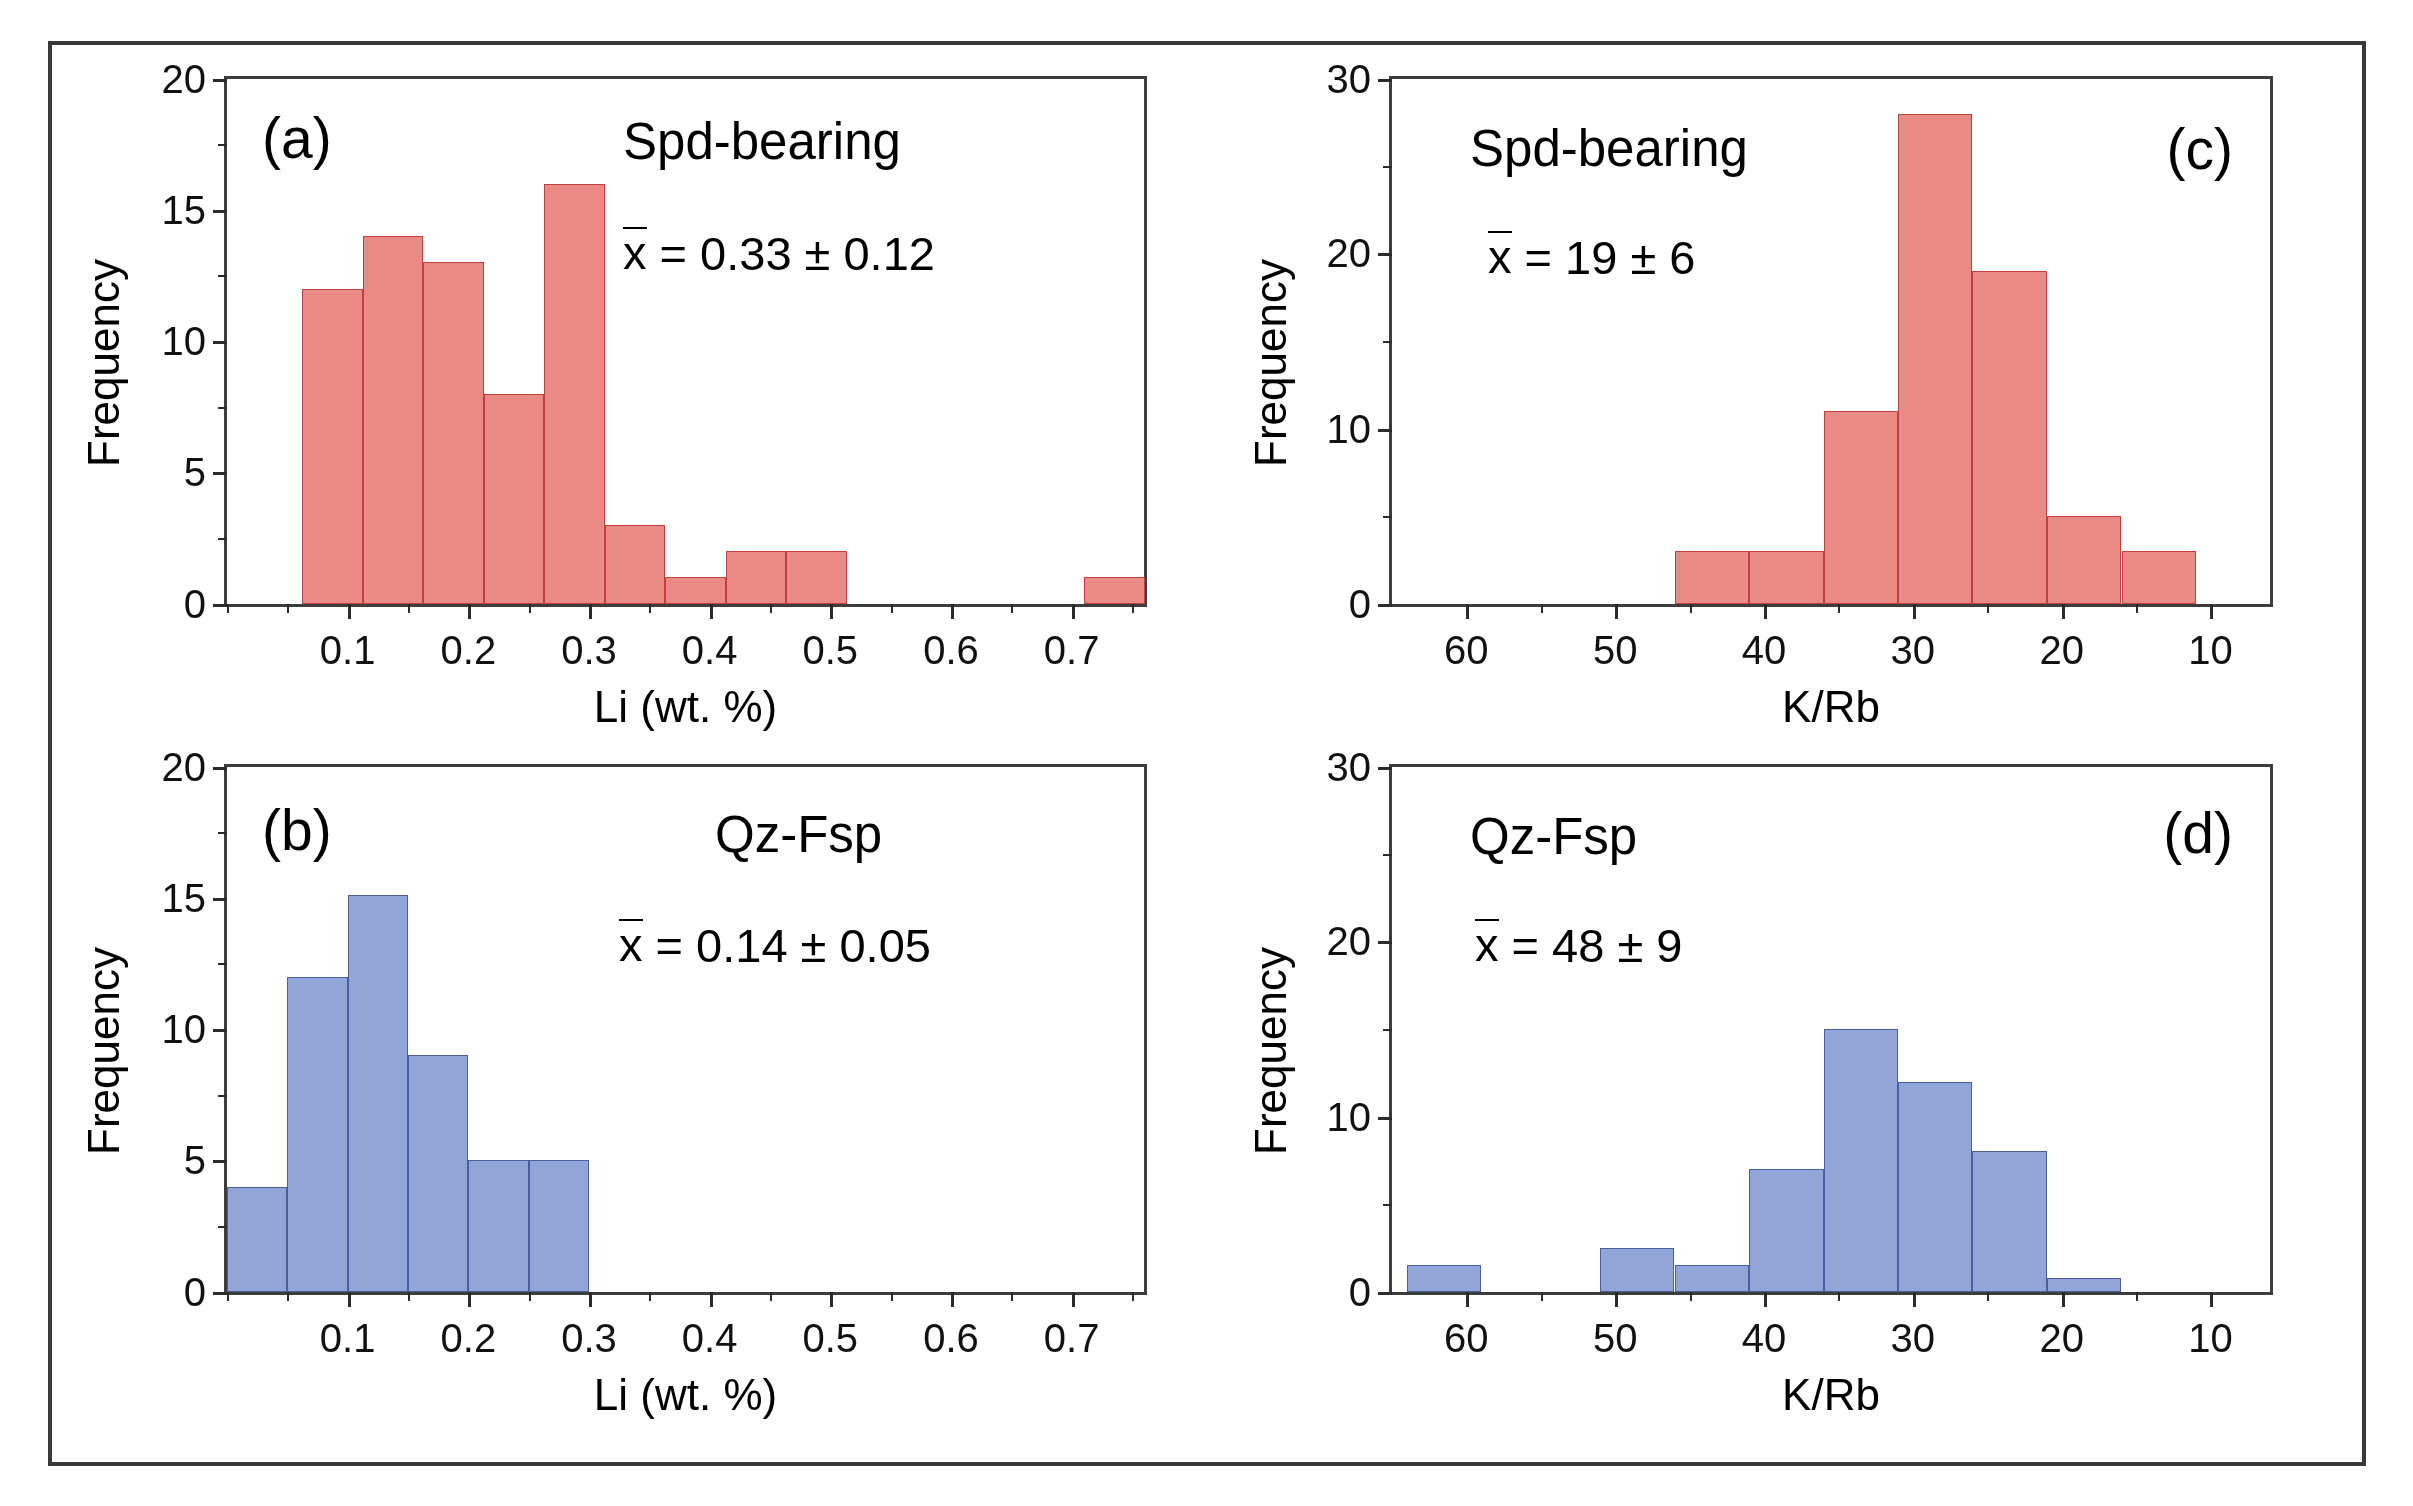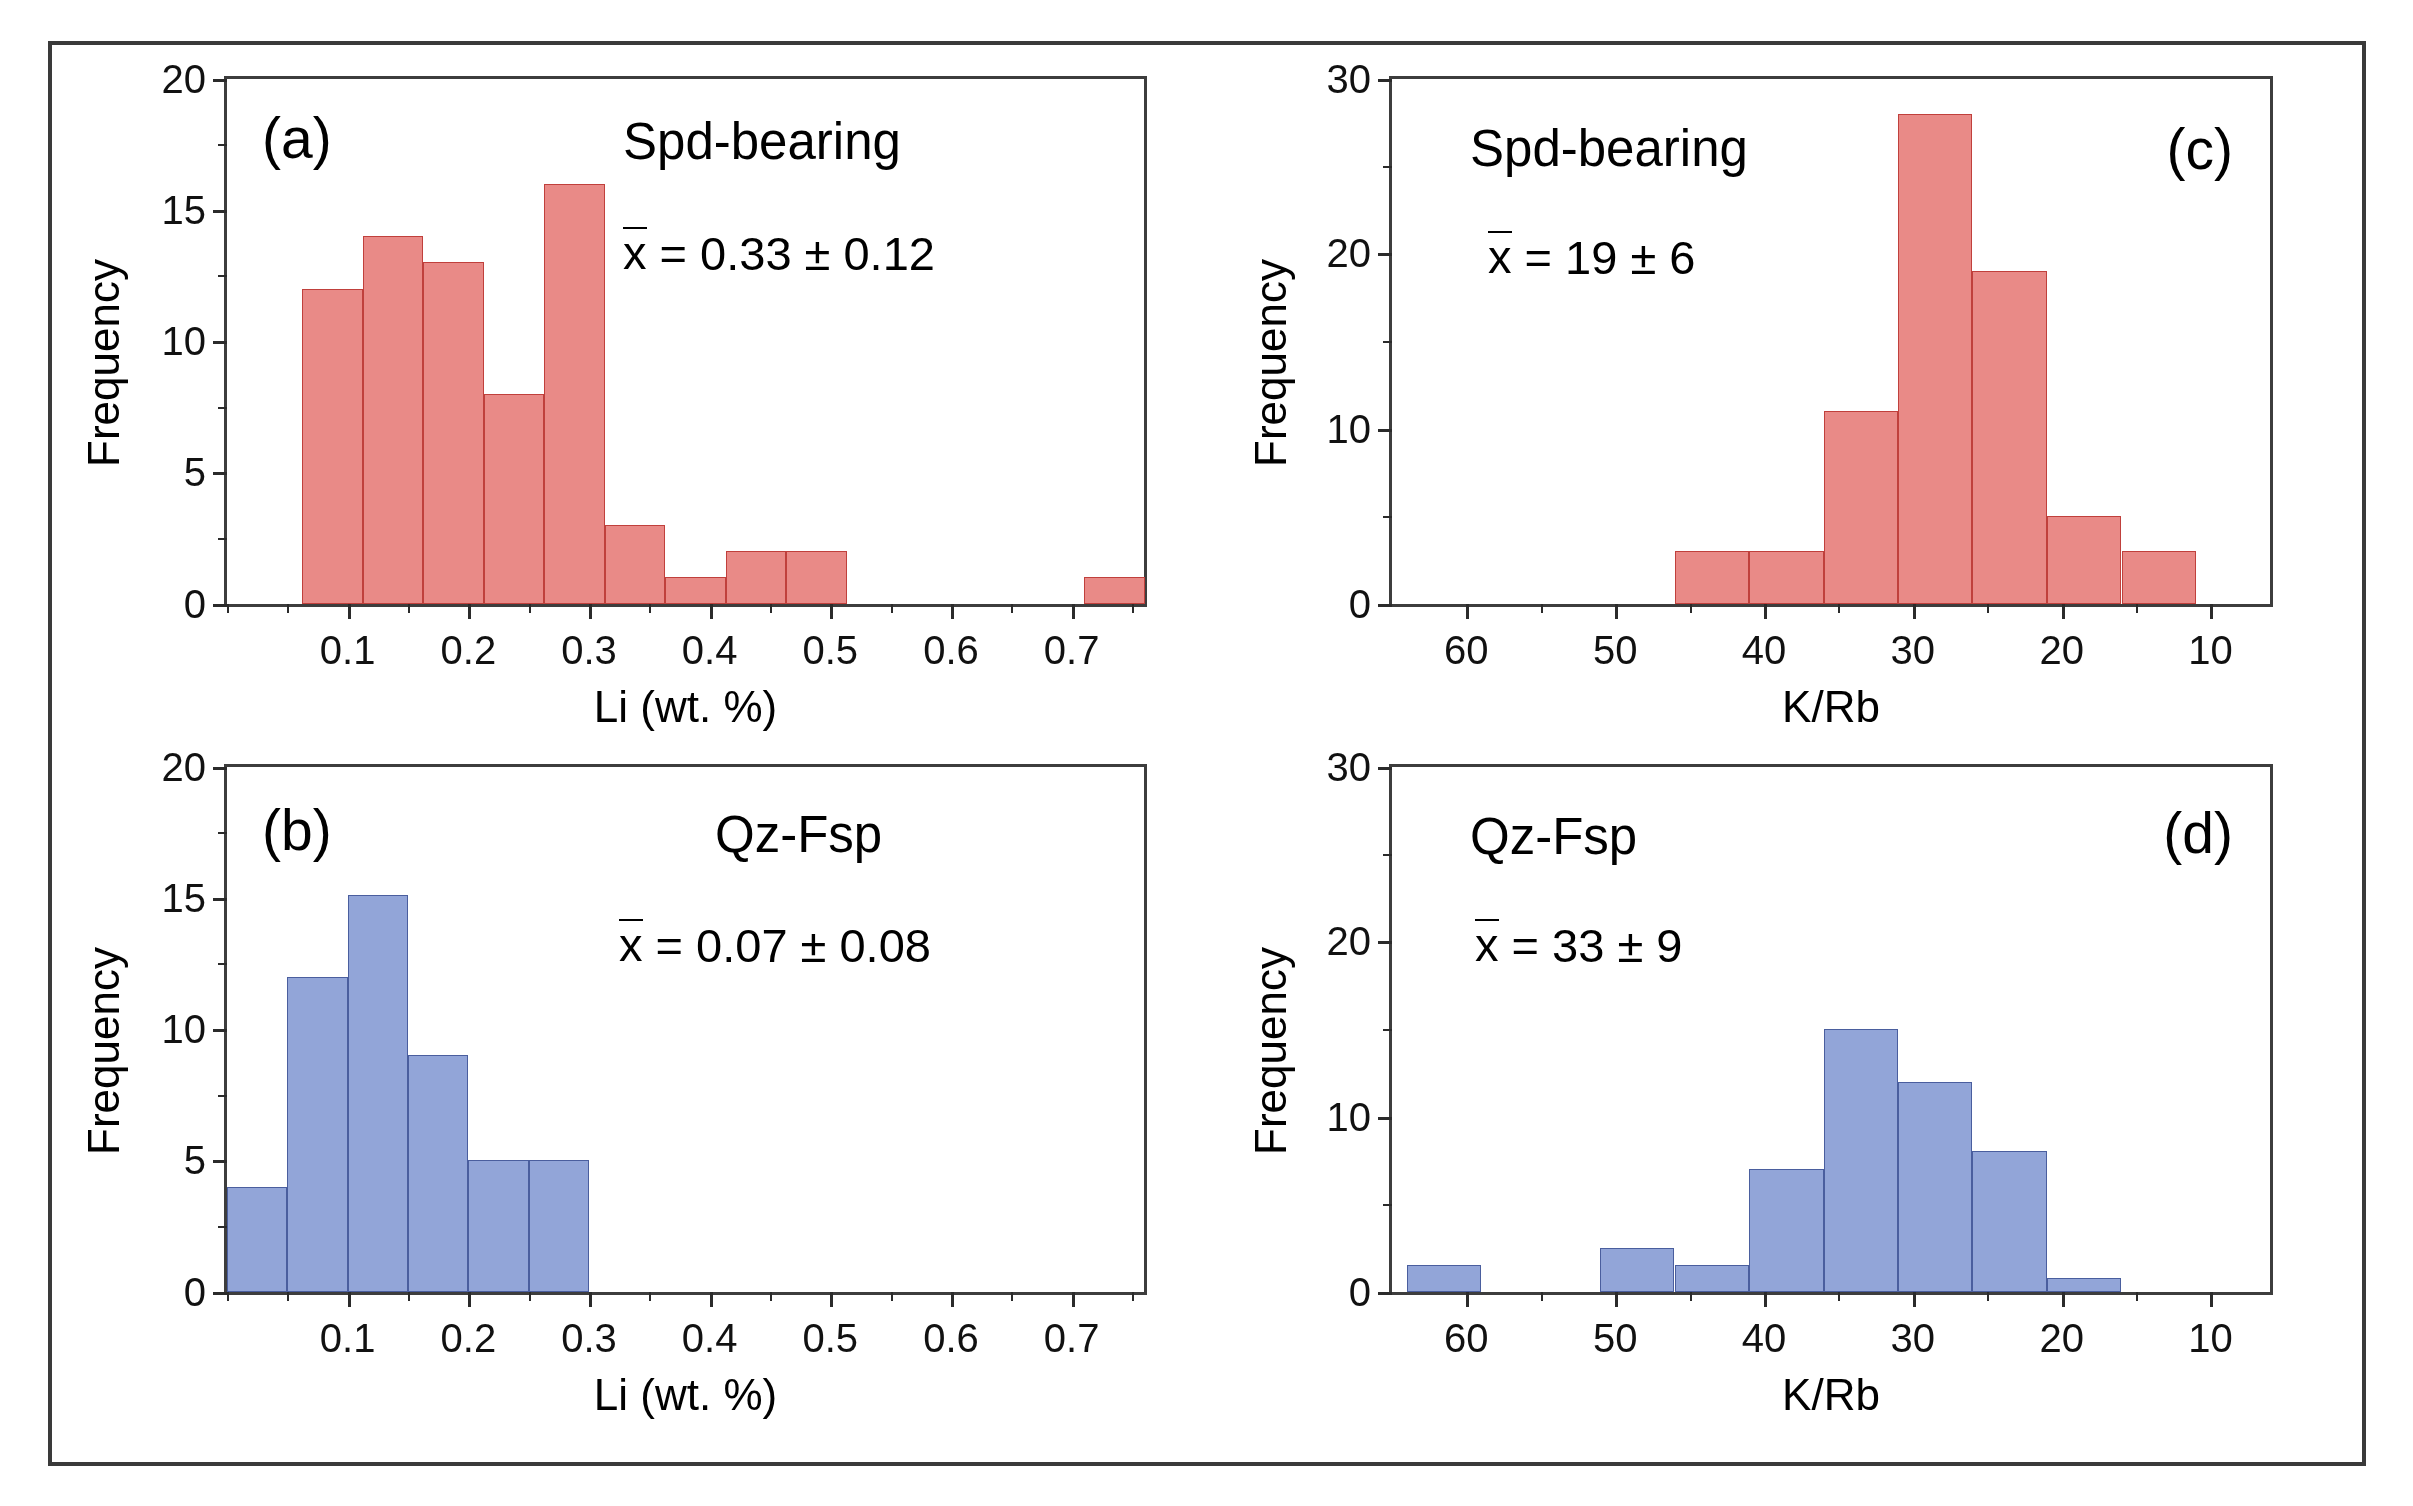--- a/index.html
+++ b/index.html
@@ -307,21 +307,21 @@
         <div class="xlabel-val" style="left:26.32%;">0.2</div>
         <div class="xlabel-val" style="left:39.47%;">0.3</div>
         <div class="xlabel-val" style="left:52.63%;">0.4</div>
         <div class="xlabel-val" style="left:65.79%;">0.5</div>
         <div class="xlabel-val" style="left:78.95%;">0.6</div>
         <div class="xlabel-val" style="left:92.11%;">0.7</div>
 
         <div class="panel-tag" style="left:35px; top:35px;">(b)</div>
         <div class="group-label" style="left:488px; top:42px;">Qz-Fsp</div>
         <div class="mean-label" style="left:392px; top:152px;">
-          <span class="xbar">x</span><span> = 0.07 ± 0.08</span>
+          <span class="xbar">x</span><span> = 0.14 ± 0.05</span>
         </div>
       </div>
     </div>
 
     <div class="axis-title-x" style="left:172px; top:640px; width:923px;">Li (wt. %)</div>
   </div>
 
   <div class="panel" style="left:1158px; top:688px; width:1158px; height:697px;">
 
     <div class="axis-title-y" style="left:-113px; top:296px; width:348px; text-align:center;">Frequency</div>
@@ -365,21 +365,21 @@
         <div class="xlabel-val" style="left:8.47%;">60</div>
         <div class="xlabel-val" style="left:25.42%;">50</div>
         <div class="xlabel-val" style="left:42.37%;">40</div>
         <div class="xlabel-val" style="left:59.32%;">30</div>
         <div class="xlabel-val" style="left:76.27%;">20</div>
         <div class="xlabel-val" style="left:93.22%;">10</div>
 
         <div class="panel-tag" style="right:37px; top:38px;">(d)</div>
         <div class="group-label" style="left:78px; top:44px;">Qz-Fsp</div>
         <div class="mean-label" style="left:83px; top:152px;">
-          <span class="xbar">x</span><span> = 33 ± 9</span>
+          <span class="xbar">x</span><span> = 48 ± 9</span>
         </div>
       </div>
     </div>
 
     <div class="axis-title-x" style="left:179px; top:640px; width:884px;">K/Rb</div>
   </div>
 
 </div>
 
 

